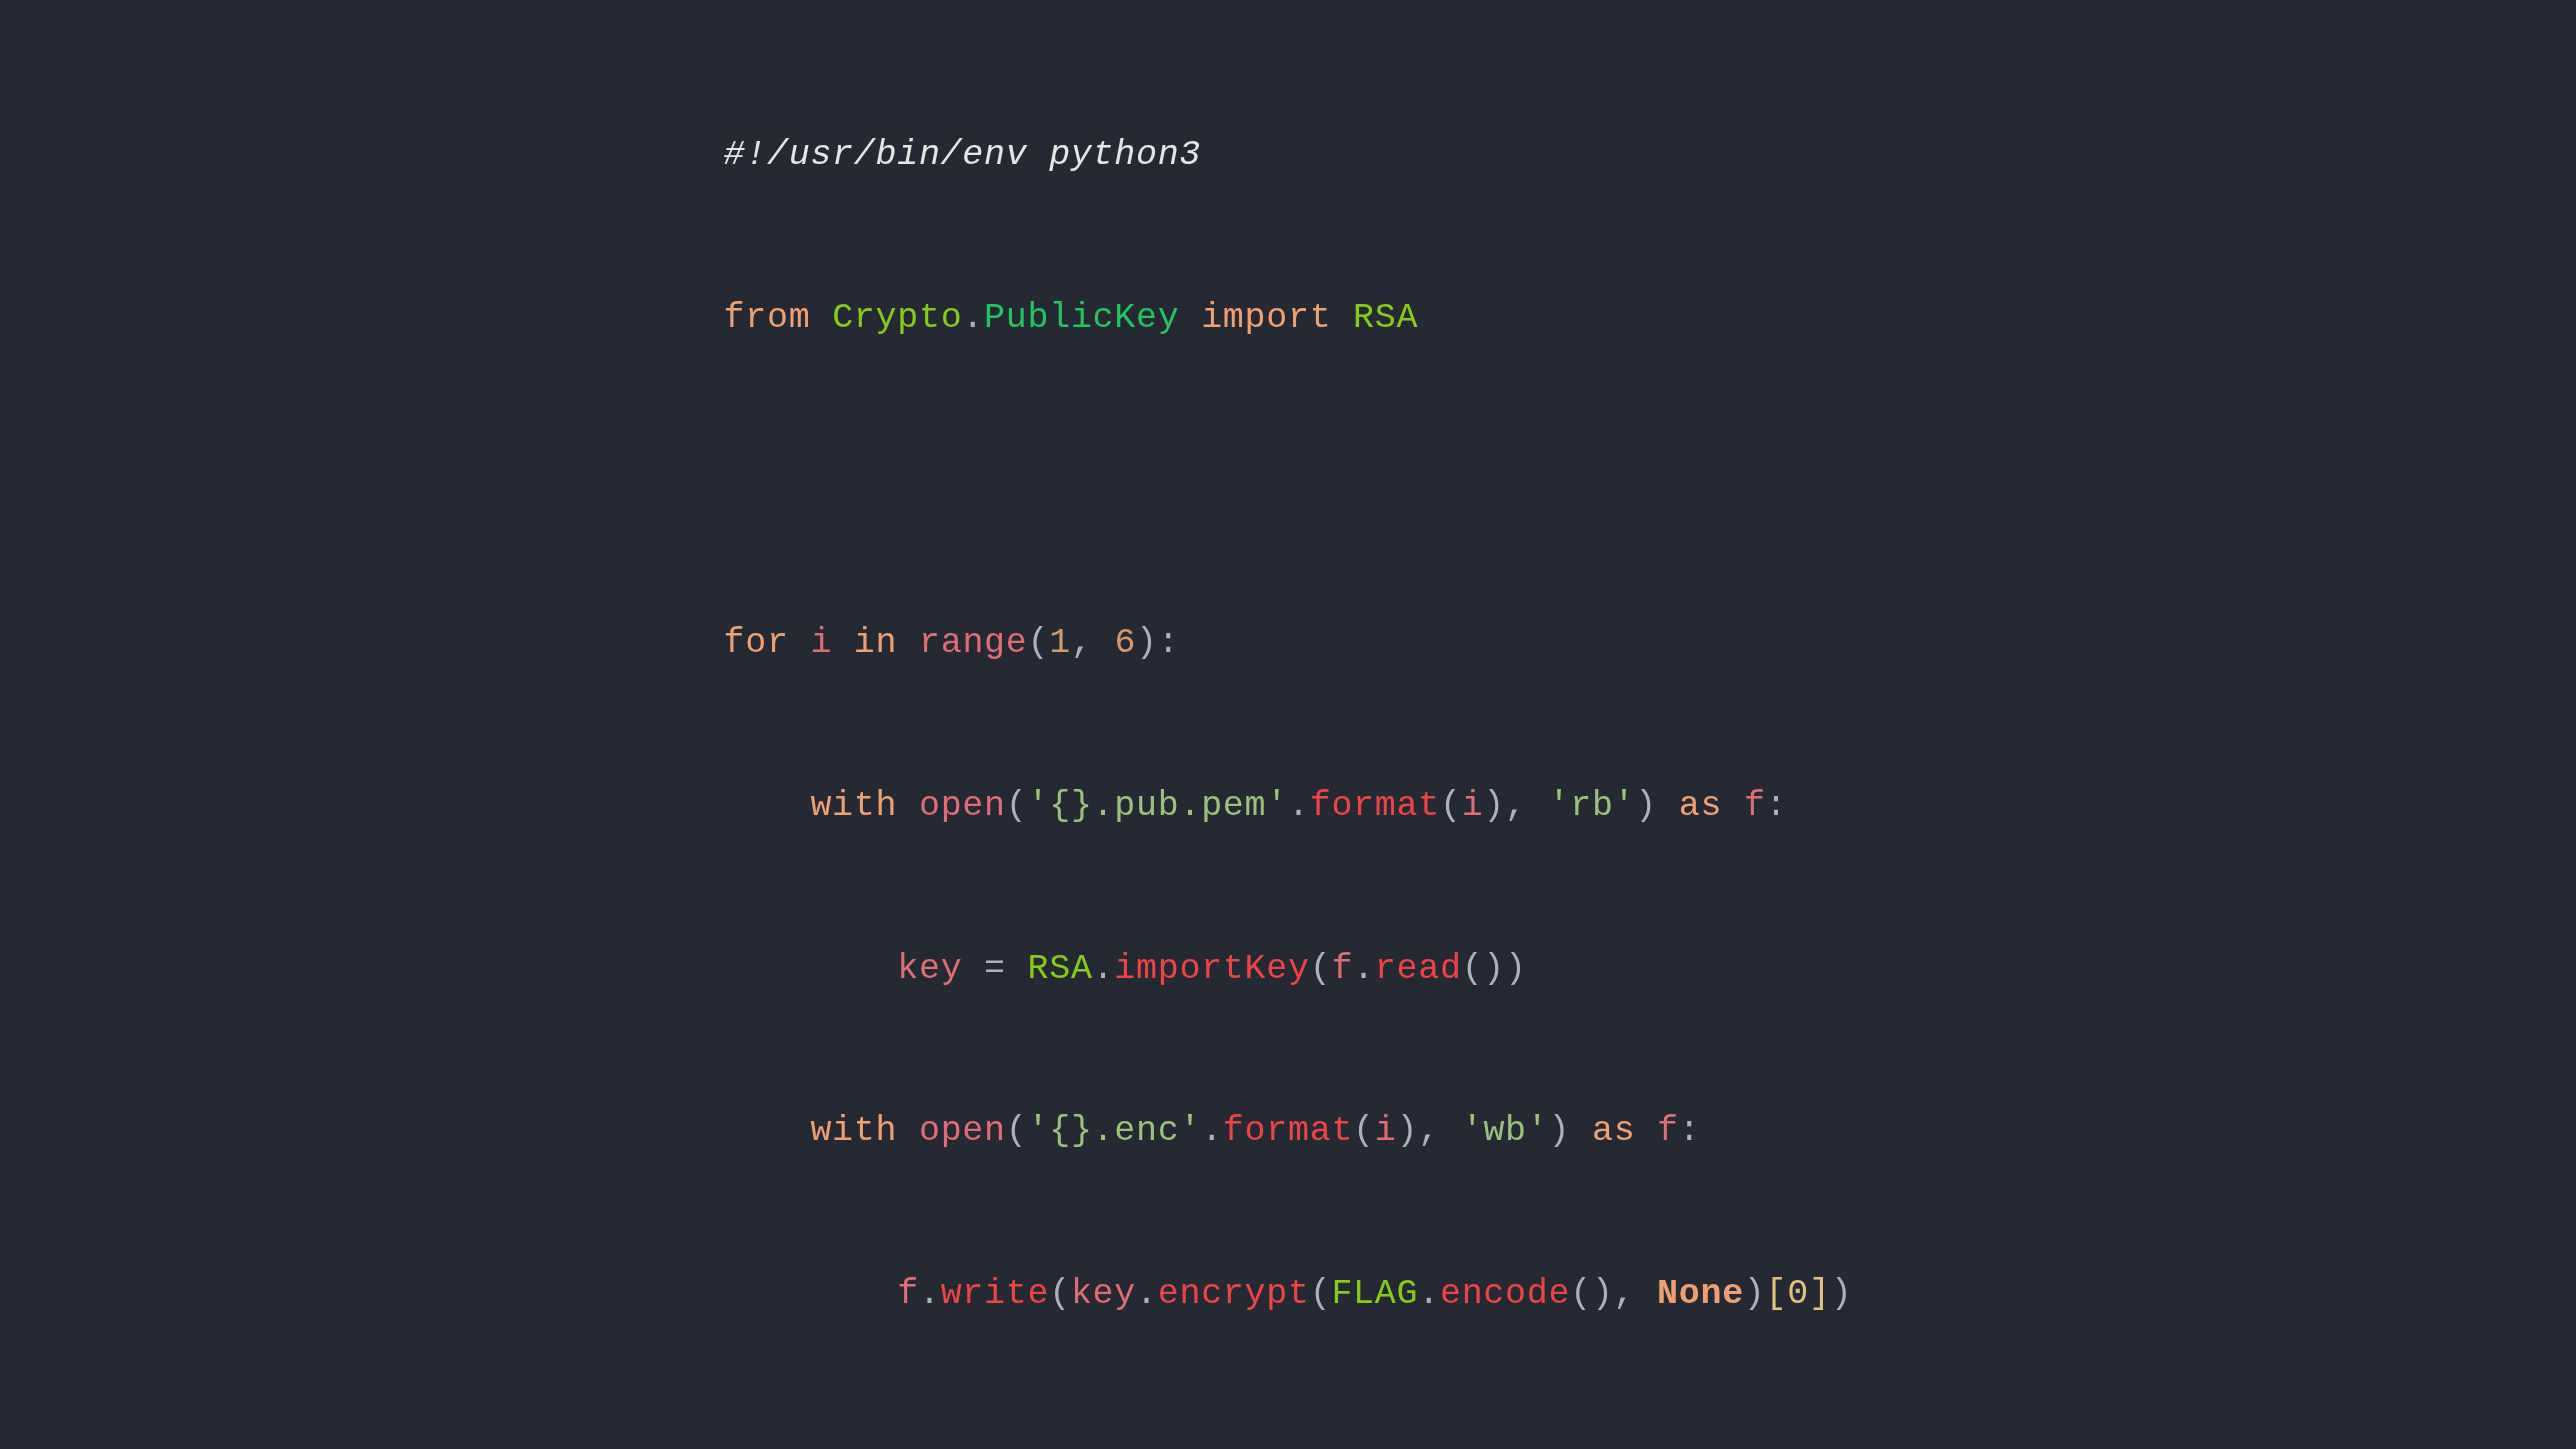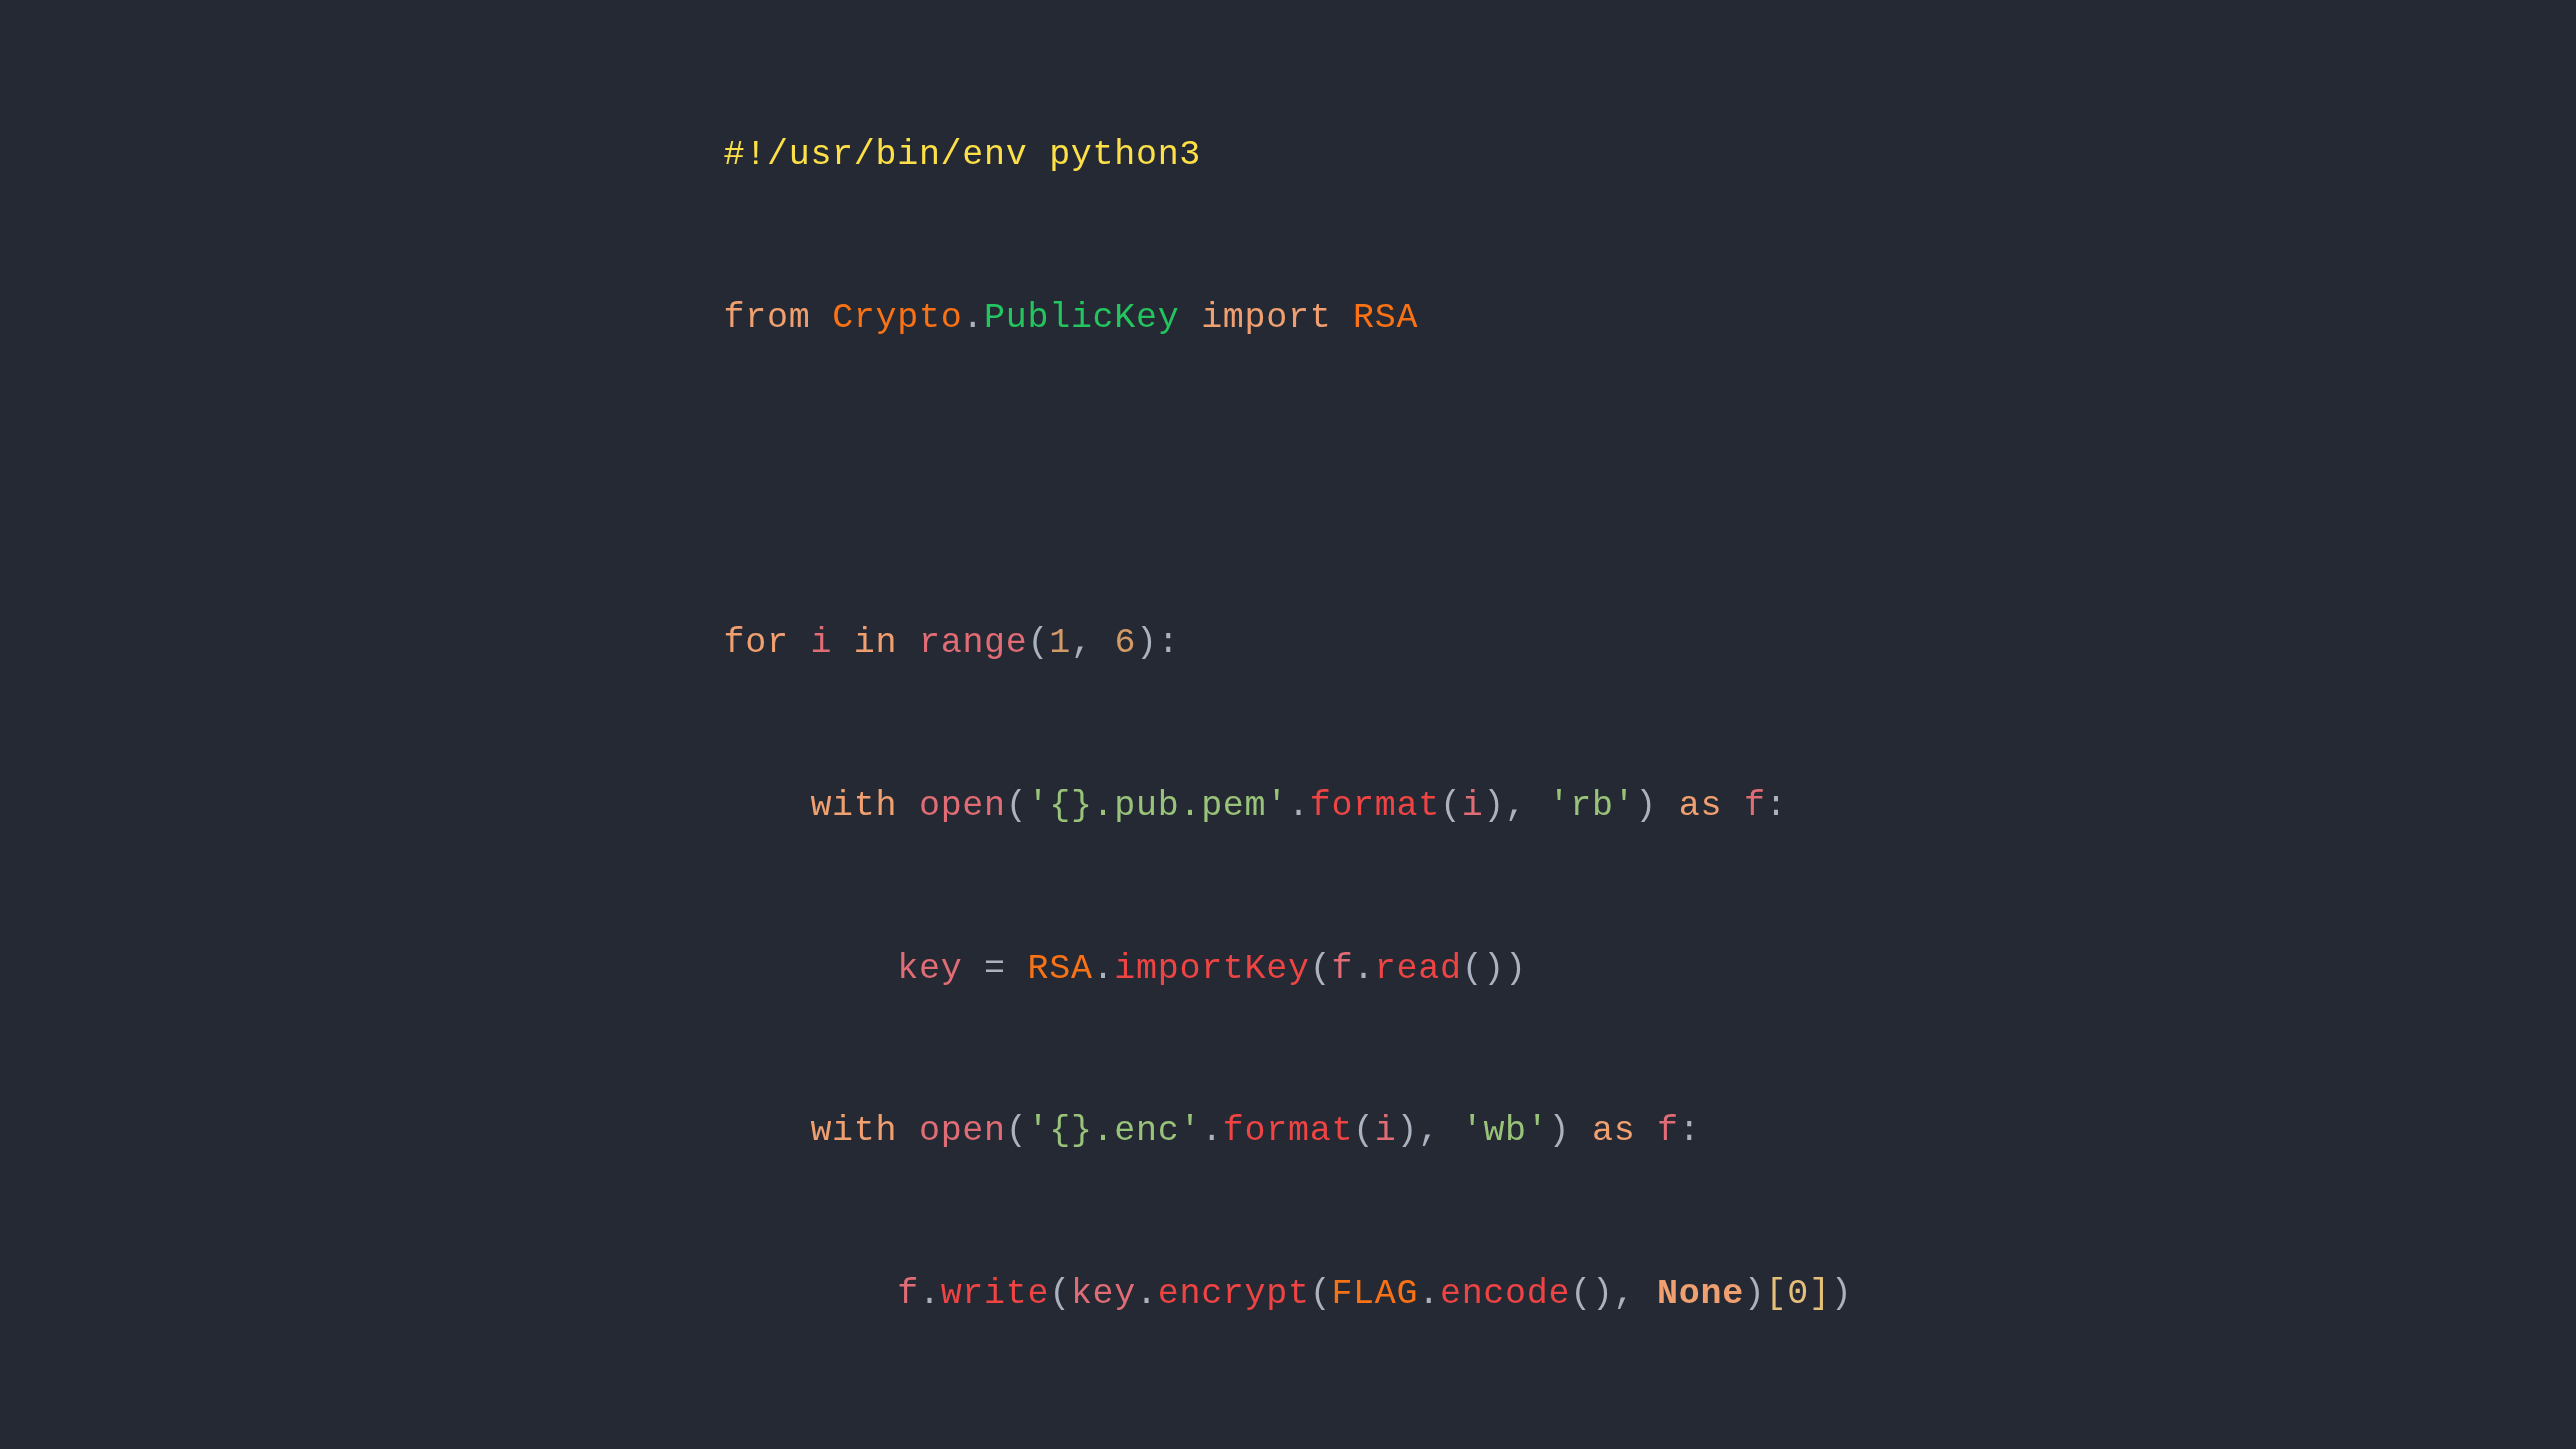--- a/index.html
+++ b/index.html
@@ -24,24 +24,24 @@
     }
 
     .code-block {
       font-size: 35px;
       line-height: 1.55;
       letter-spacing: 0.02em;
       white-space: pre;
     }
 
     
-    .comment    { color: #fde047; }
+    .comment    { color: #e5e5e5; font-style: italic; }
     .keyword    { color: #f0a070; }   
     .builtin    { color: #e06c75; }   
-    .class-name { color: #f97316; }   
+    .class-name { color: #84cc16; }   
     .module     { color: #22c55e; }   
     .attr       { color: #ef4444; }   
     .string     { color: #98c379; }   
     .number     { color: #d19a66; }   
     .plain      { color: #abb2bf; }   
     .var        { color: #e06c75; }   
     .none-kw    { color: #f0a070; font-weight: bold; }   
     .paren      { color: #abb2bf; }
     .bracket    { color: #e5c07b; }
   </style>

